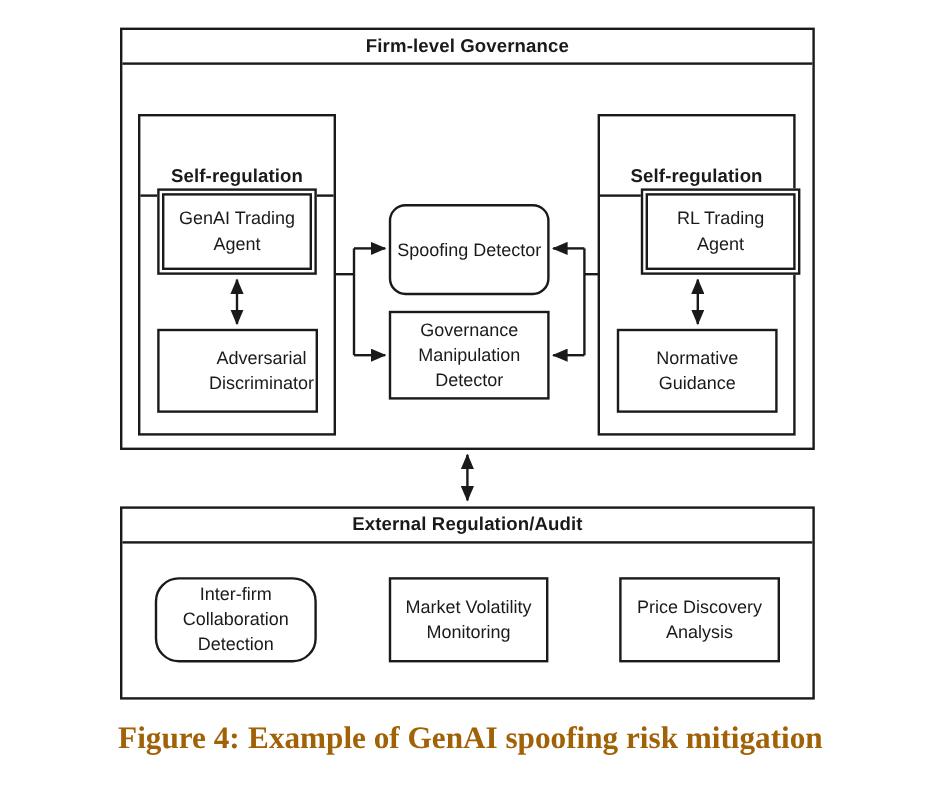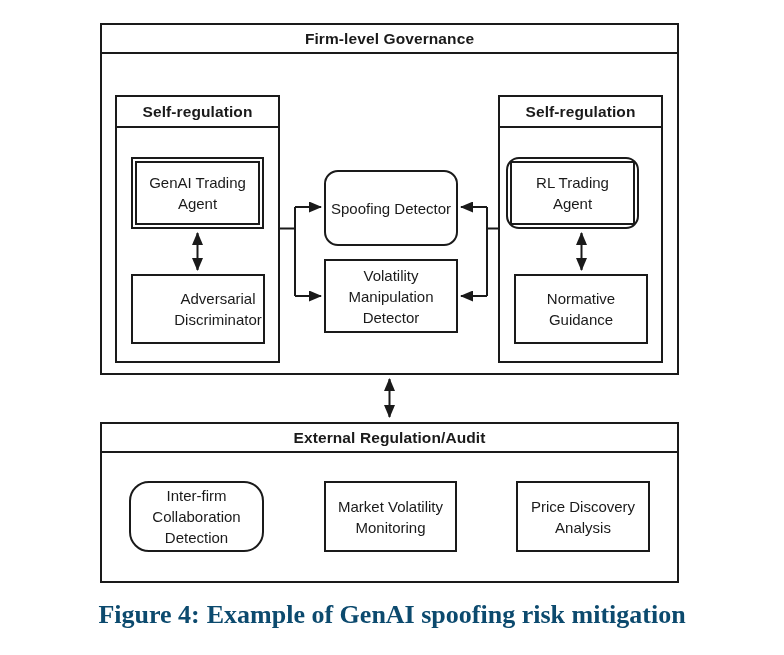--- a/index.html
+++ b/index.html
@@ -44,26 +44,26 @@
     padding: 2px 4px;
   }
 
   
   .firm-box   { left: 100px; top: 23px;  width: 579px; height: 352px; }
   .firm-head  { height: 29px; }
 
   
   .group-left  { left: 115px; top: 95px;  width: 165px; height: 268px; }
   .group-right { left: 498px; top: 95px;  width: 165px; height: 268px; }
-  .group-head  { height: 31px; }
+  .group-head  { height: 31px; margin-top: 36px; }
 
   
   .genai-box       { left: 131px; top: 157px; width: 133px; height: 72px; }
   .adversarial-box { left: 131px; top: 274px; width: 134px; height: 70px; padding-left: 44px; }
-  .rl-box          { left: 506px; top: 157px; width: 133px; height: 72px; border-radius: 13px; }
+  .rl-box          { left: 534px; top: 157px; width: 133px; height: 72px; }
   .normative-box   { left: 514px; top: 274px; width: 134px; height: 70px; }
 
   .spoofing-box    { left: 324px; top: 170px; width: 134px; height: 76px; border-radius: 14px; }
   .distributed-box { left: 324px; top: 259px; width: 134px; height: 74px; }
 
   
   .external-box  { left: 100px; top: 422px; width: 579px; height: 161px; }
   .external-head { height: 29px; }
   .interfirm-box { left: 129px; top: 481px; width: 135px; height: 71px; border-radius: 20px; }
   .market-box    { left: 324px; top: 481px; width: 133px; height: 71px; }
@@ -74,21 +74,21 @@
     width: 784px; height: 655px;
     pointer-events: none;
   }
 
   .caption {
     position: absolute; left: 0; top: 600px; width: 784px;
     text-align: center;
     font-family: "Liberation Serif", "DejaVu Serif", serif;
     font-weight: bold;
     font-size: 26px;
-    color: #0c4a6e;
+    color: #a16207;
   }
   .caption .cap-label { margin-right: 7px; }
 </style>
 </head>
 <body>
 
 <div class="canvas">
 
   <div class="box firm-box">
     <div class="header-band firm-head">Firm-level Governance</div>
@@ -99,21 +99,21 @@
   </div>
 
   <div class="box genai-box double-outer">
     <div class="double-inner">GenAI Trading Agent</div>
   </div>
 
   <div class="box leaf adversarial-box">Adversarial Discriminator</div>
 
   <div class="box leaf spoofing-box">Spoofing Detector</div>
 
-  <div class="box leaf distributed-box">Volatility Manipulation Detector</div>
+  <div class="box leaf distributed-box">Governance Manipulation Detector</div>
 
   <div class="box group-right">
     <div class="header-band group-head">Self-regulation</div>
   </div>
 
   <div class="box rl-box double-outer">
     <div class="double-inner">RL Trading Agent</div>
   </div>
 
   <div class="box leaf normative-box">Normative Guidance</div>

